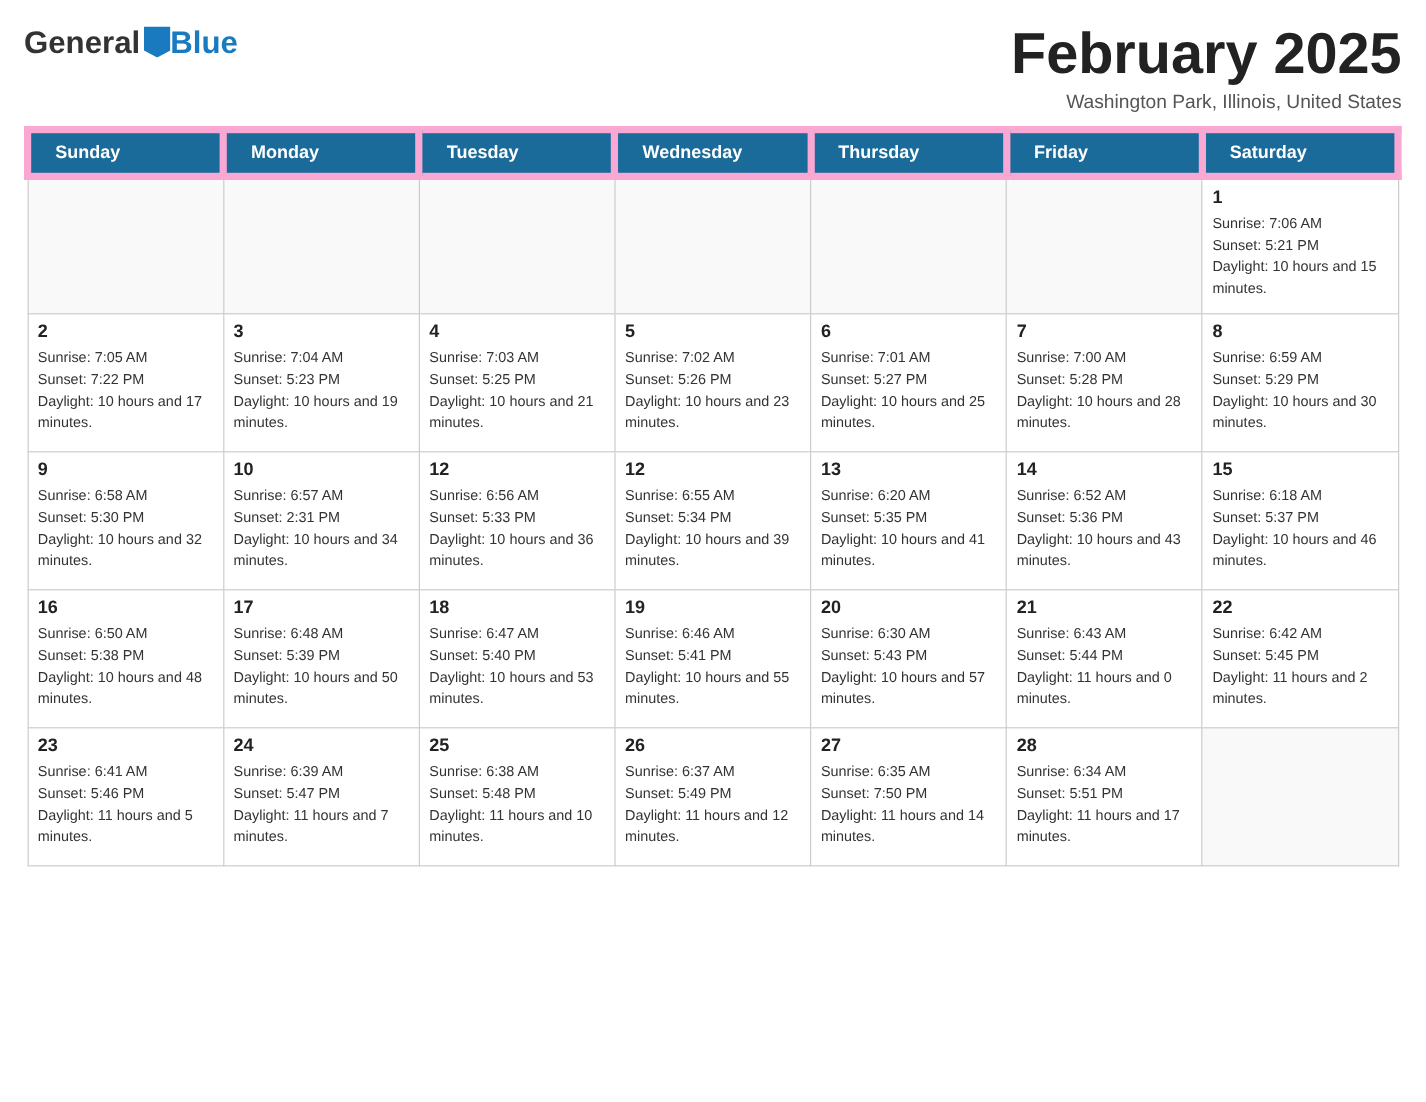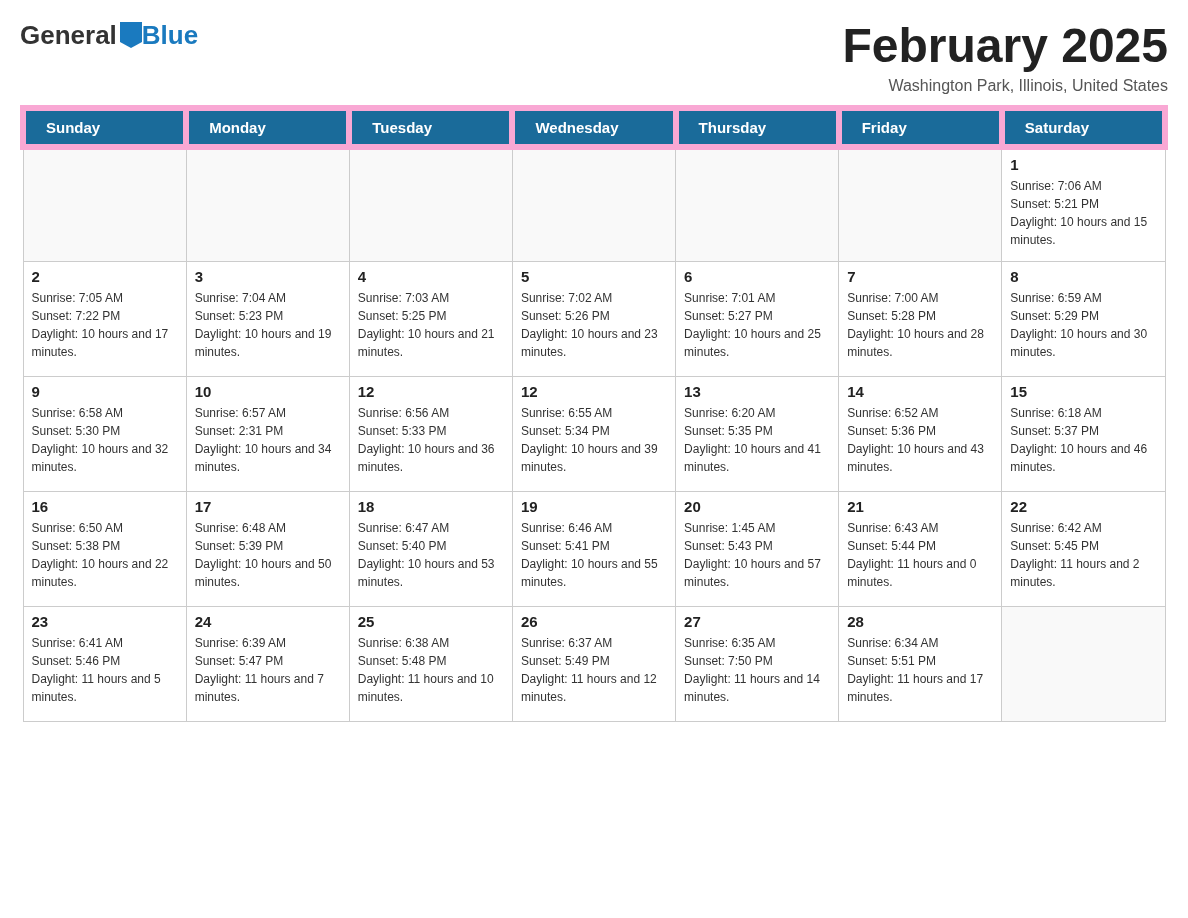--- a/index.html
+++ b/index.html
@@ -258,21 +258,21 @@
             <div>Daylight: 10 hours and 46 minutes.</div>
           </div>
         </td>
       </tr>
       <tr>
         <td>
           <span class="day-number">16</span>
           <div class="day-info">
             <div>Sunrise: 6:50 AM</div>
             <div>Sunset: 5:38 PM</div>
-            <div>Daylight: 10 hours and 22 minutes.</div>
+            <div>Daylight: 10 hours and 48 minutes.</div>
           </div>
         </td>
         <td>
           <span class="day-number">17</span>
           <div class="day-info">
             <div>Sunrise: 6:48 AM</div>
             <div>Sunset: 5:39 PM</div>
             <div>Daylight: 10 hours and 50 minutes.</div>
           </div>
         </td>
@@ -288,21 +288,21 @@
           <span class="day-number">19</span>
           <div class="day-info">
             <div>Sunrise: 6:46 AM</div>
             <div>Sunset: 5:41 PM</div>
             <div>Daylight: 10 hours and 55 minutes.</div>
           </div>
         </td>
         <td>
           <span class="day-number">20</span>
           <div class="day-info">
-            <div>Sunrise: 1:45 AM</div>
+            <div>Sunrise: 6:30 AM</div>
             <div>Sunset: 5:43 PM</div>
             <div>Daylight: 10 hours and 57 minutes.</div>
           </div>
         </td>
         <td>
           <span class="day-number">21</span>
           <div class="day-info">
             <div>Sunrise: 6:43 AM</div>
             <div>Sunset: 5:44 PM</div>
             <div>Daylight: 11 hours and 0 minutes.</div>

